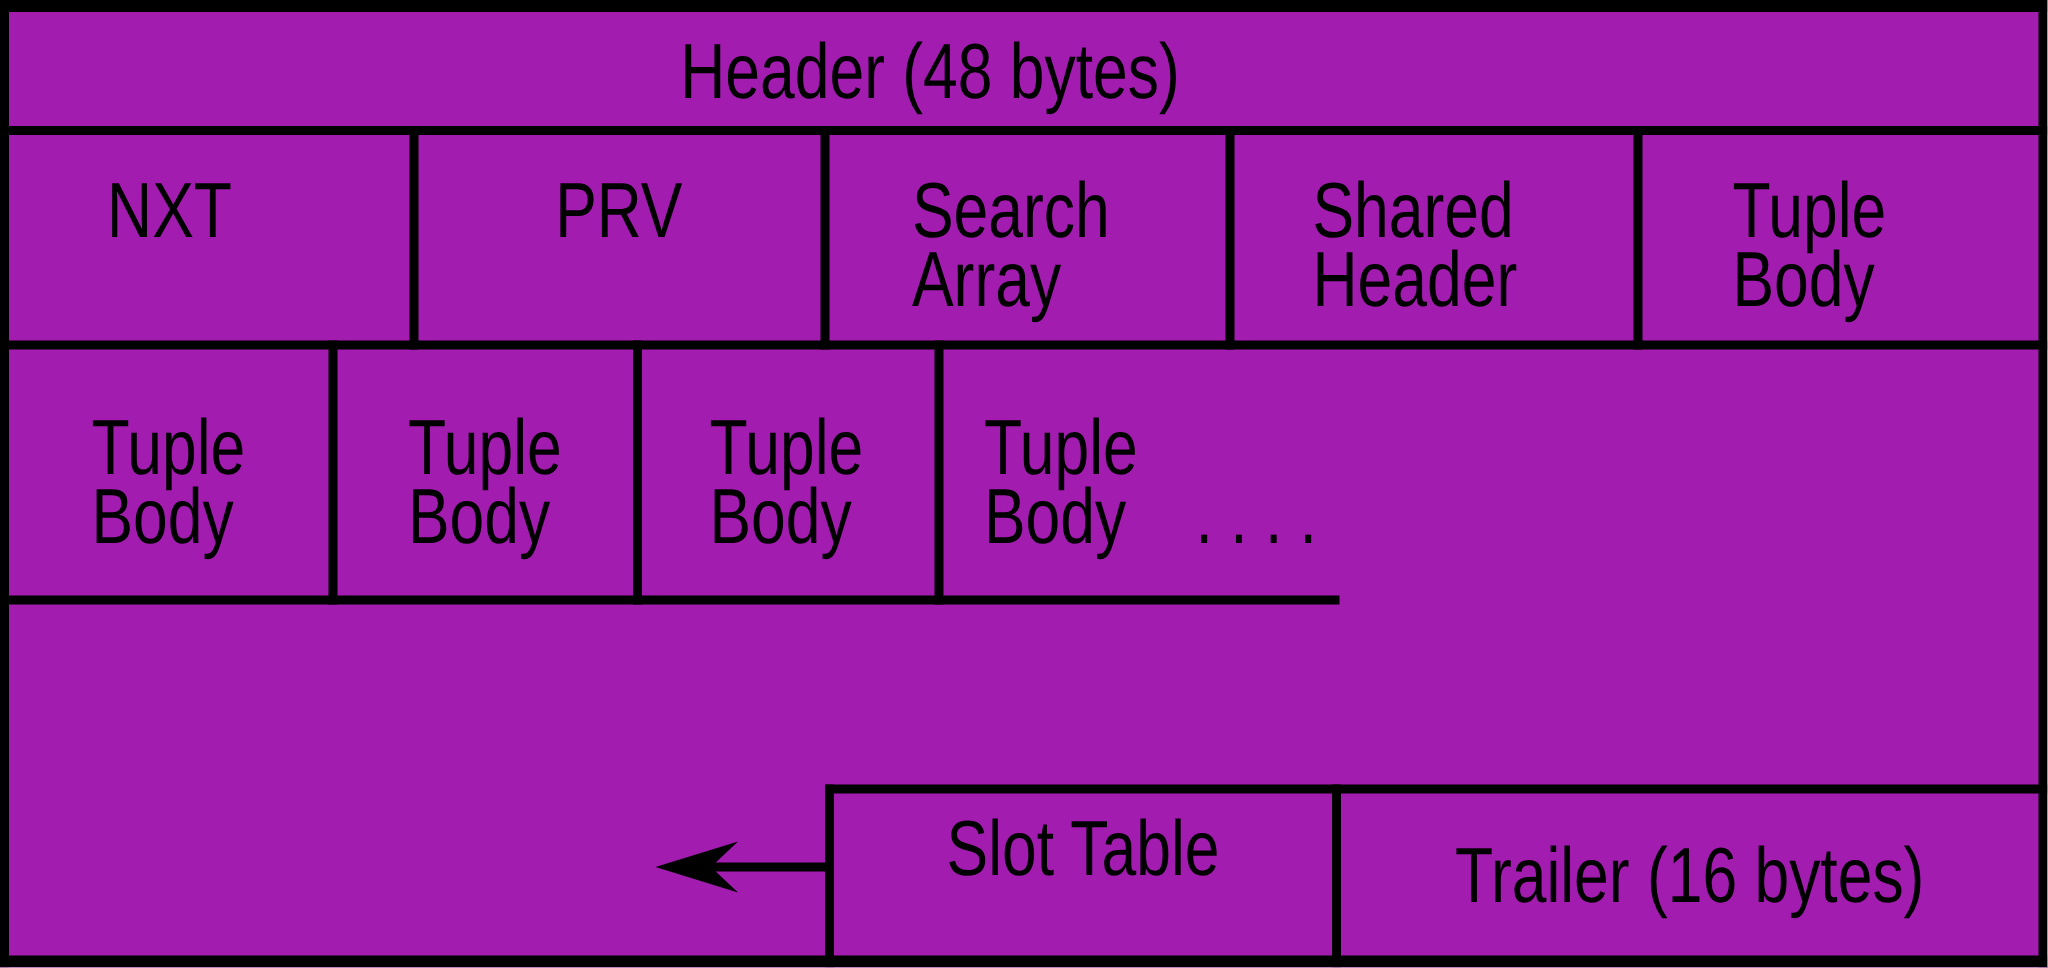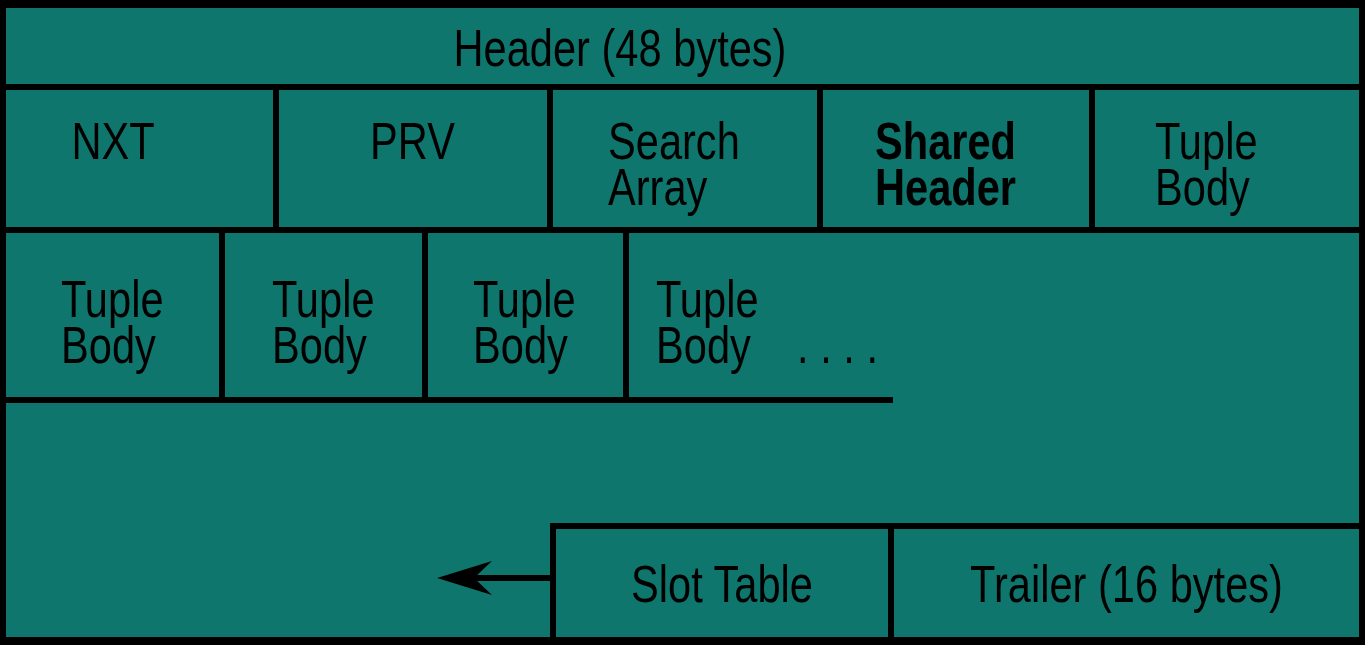--- a/index.html
+++ b/index.html
@@ -1,19 +1,19 @@
 <!DOCTYPE html>
 <html><head>
 <meta charset="utf-8">
 <style>
   html,body { margin:0; padding:0; background:#ffffff; }
   .diagram {
     position:relative;
     width:1365px; height:645px;
-    background:#0f766e;
+    background:#a21caf;
     overflow:hidden;
     font-family:"Liberation Sans","DejaVu Sans",sans-serif;
     color:#000000;
   }
   .line { position:absolute; background:#000000; }
   .cell { position:absolute; }
   .label {
     position:absolute;
     font-size:52px;
     line-height:46px;
@@ -64,21 +64,21 @@
   <div class="cell" style="left:6px;top:90px;width:267px;height:121px;">
     <span class="label center" style="left:0;top:28px;width:214px;">NXT</span>
   </div>
   <div class="cell" style="left:279px;top:90px;width:296px;height:137px;">
     <span class="label center" style="left:0;top:28px;width:267px;">PRV</span>
   </div>
   <div class="cell" style="left:553px;top:90px;width:264px;height:137px;padding-left:40px;">
     <span class="label left" style="left:55px;top:28px;">Search
 Array</span>
   </div>
-  <div class="cell" style="left:823px;top:90px;width:264px;height:137px;font-weight:bold;">
+  <div class="cell" style="left:823px;top:90px;width:264px;height:137px;">
     <span class="label left" style="left:52px;top:28px;">Shared
 Header</span>
   </div>
   <div class="cell" style="left:1095px;top:90px;width:264px;height:137px;">
     <span class="label left" style="left:60px;top:28px;">Tuple
 Body</span>
   </div>
 
   <div class="cell" style="left:6px;top:233px;width:213px;height:164px;">
     <span class="label left" style="left:55px;top:43px;">Tuple
@@ -90,20 +90,20 @@
   </div>
   <div class="cell" style="left:428px;top:233px;width:195px;height:164px;">
     <span class="label left" style="left:45px;top:43px;">Tuple
 Body</span>
   </div>
   <div class="cell" style="left:629px;top:233px;width:730px;height:164px;">
     <span class="label left" style="left:27px;top:43px;">Tuple
 Body    . . . .</span>
   </div>
 
-  <div class="cell" style="left:556px;top:529px;width:332px;height:92px;">
+  <div class="cell" style="left:556px;top:511px;width:332px;height:92px;">
     <span class="label center" style="left:0;top:32px;width:332px;">Slot Table</span>
   </div>
   <div class="cell" style="left:894px;top:529px;width:465px;height:125px;">
     <span class="label center" style="left:0;top:32px;width:465px;">Trailer (16 bytes)</span>
   </div>
 
 </div>
 
 </body></html>

